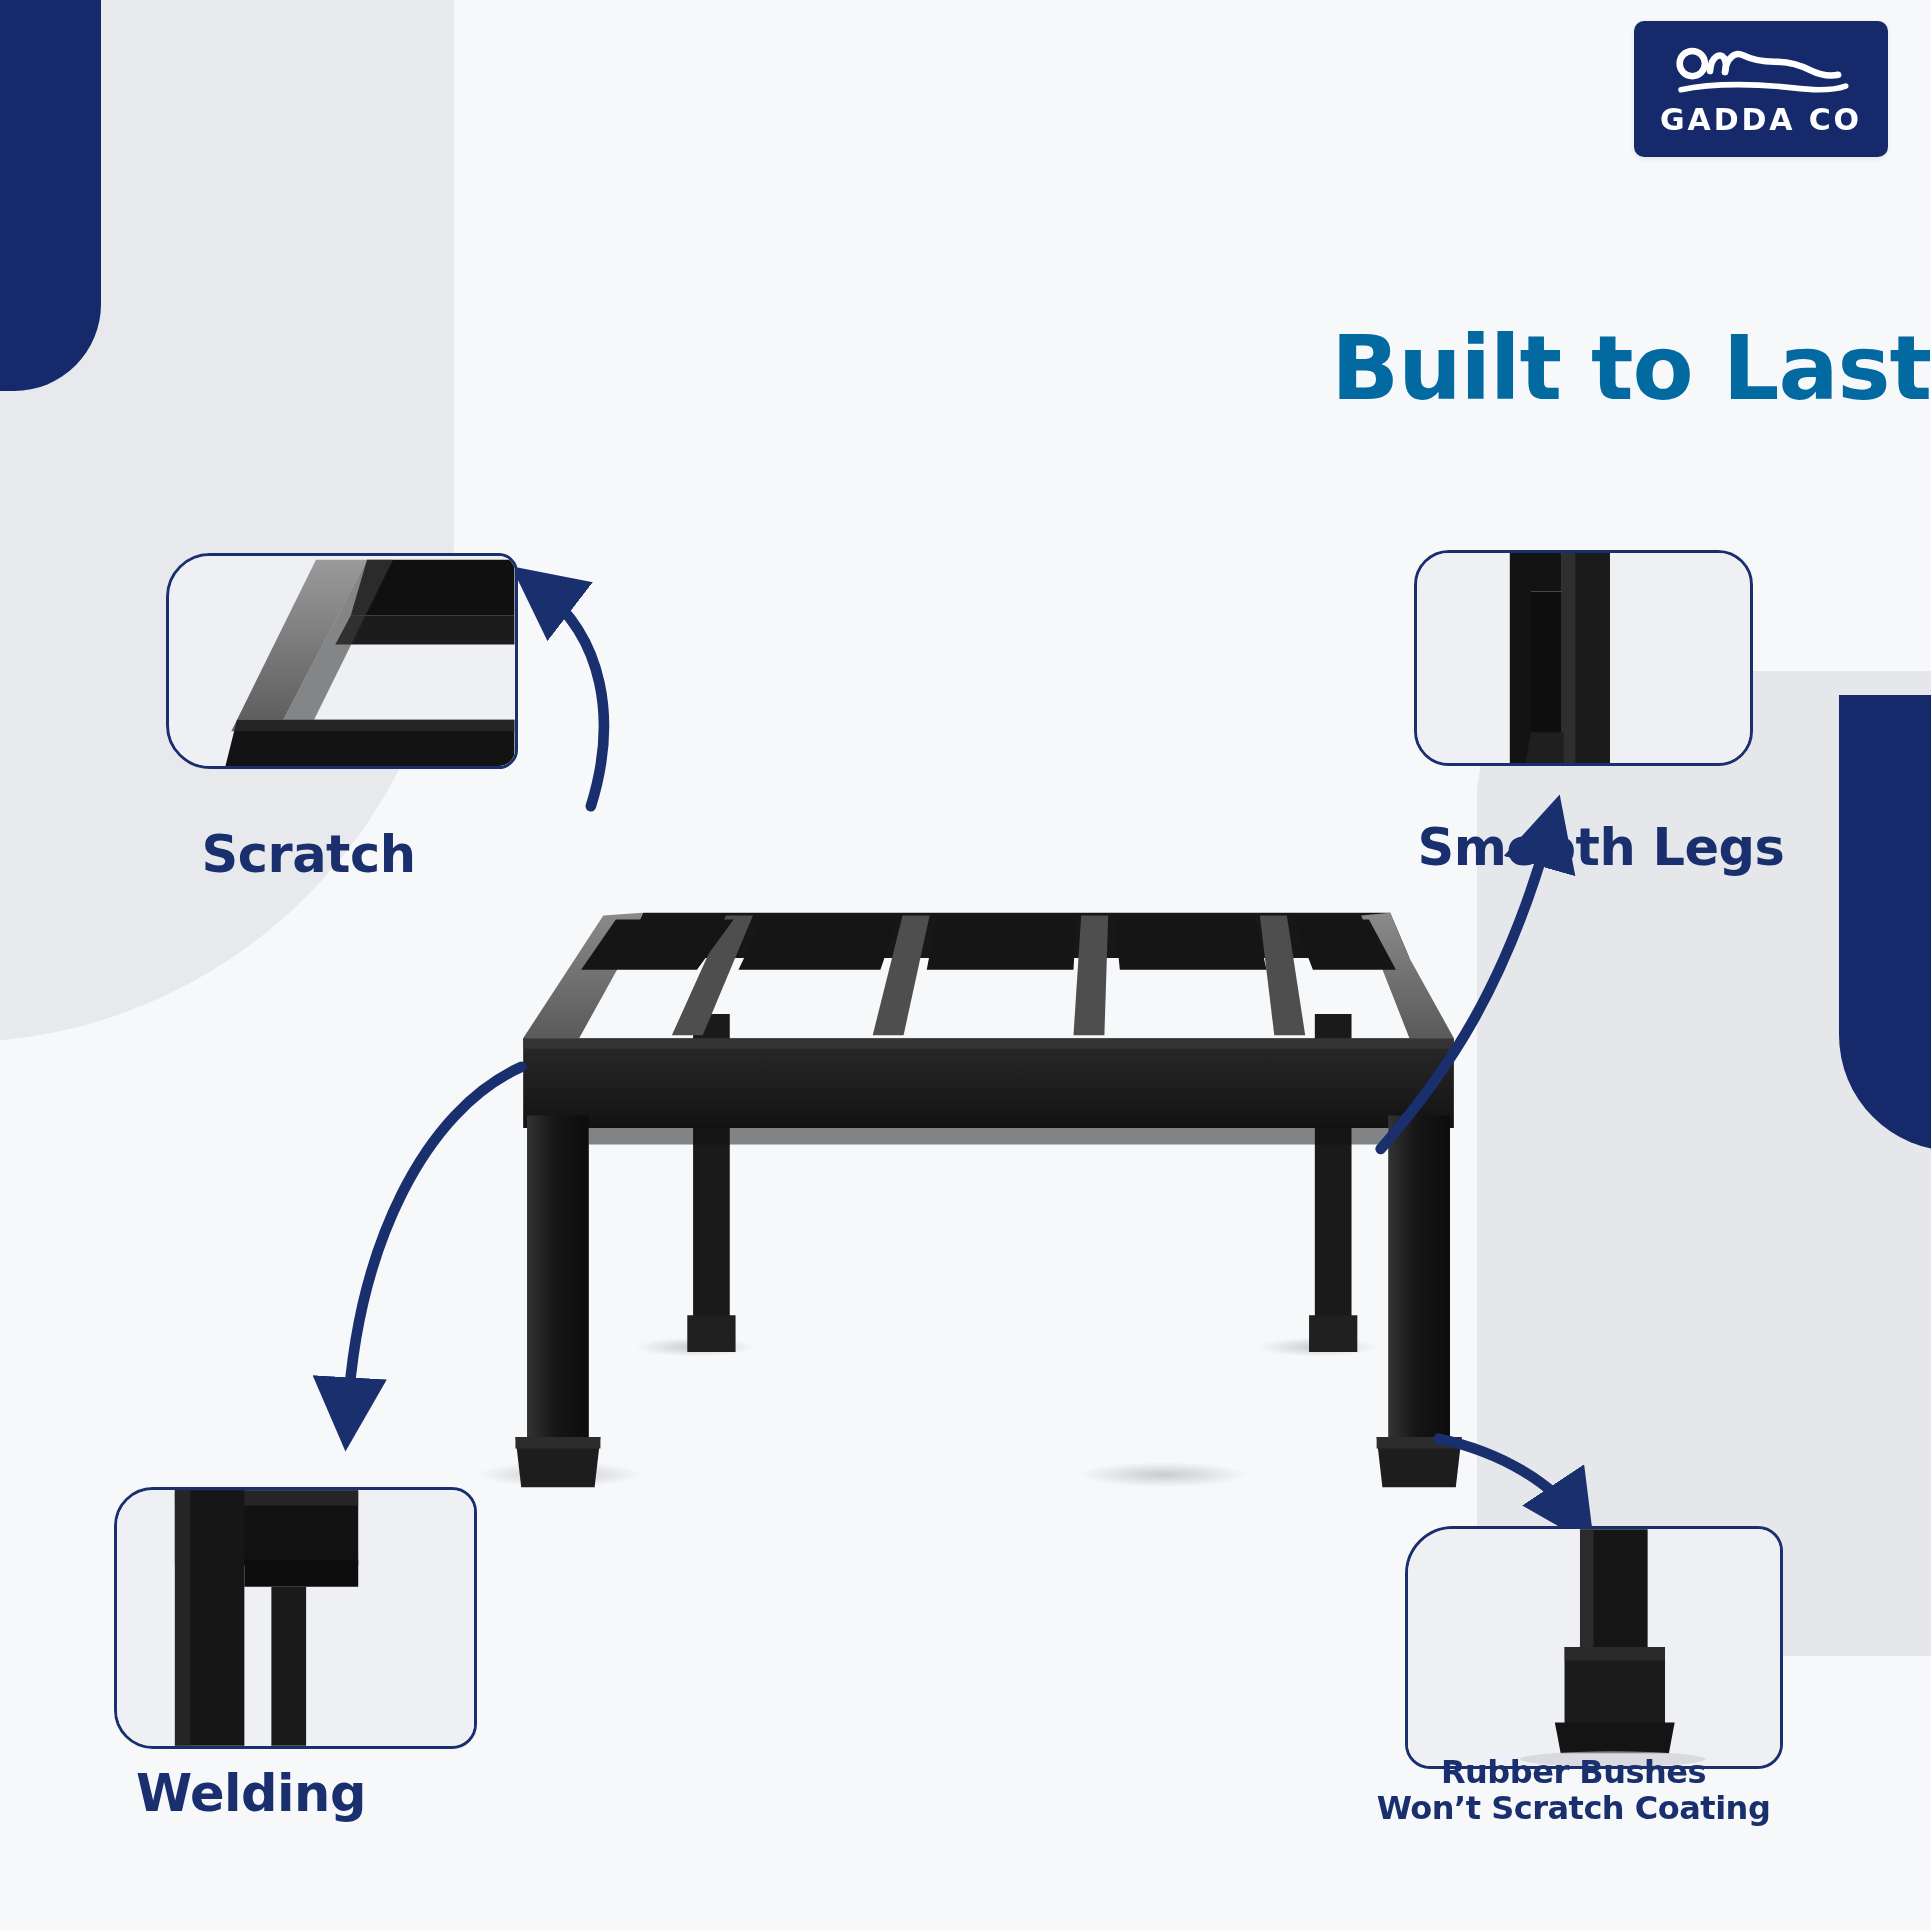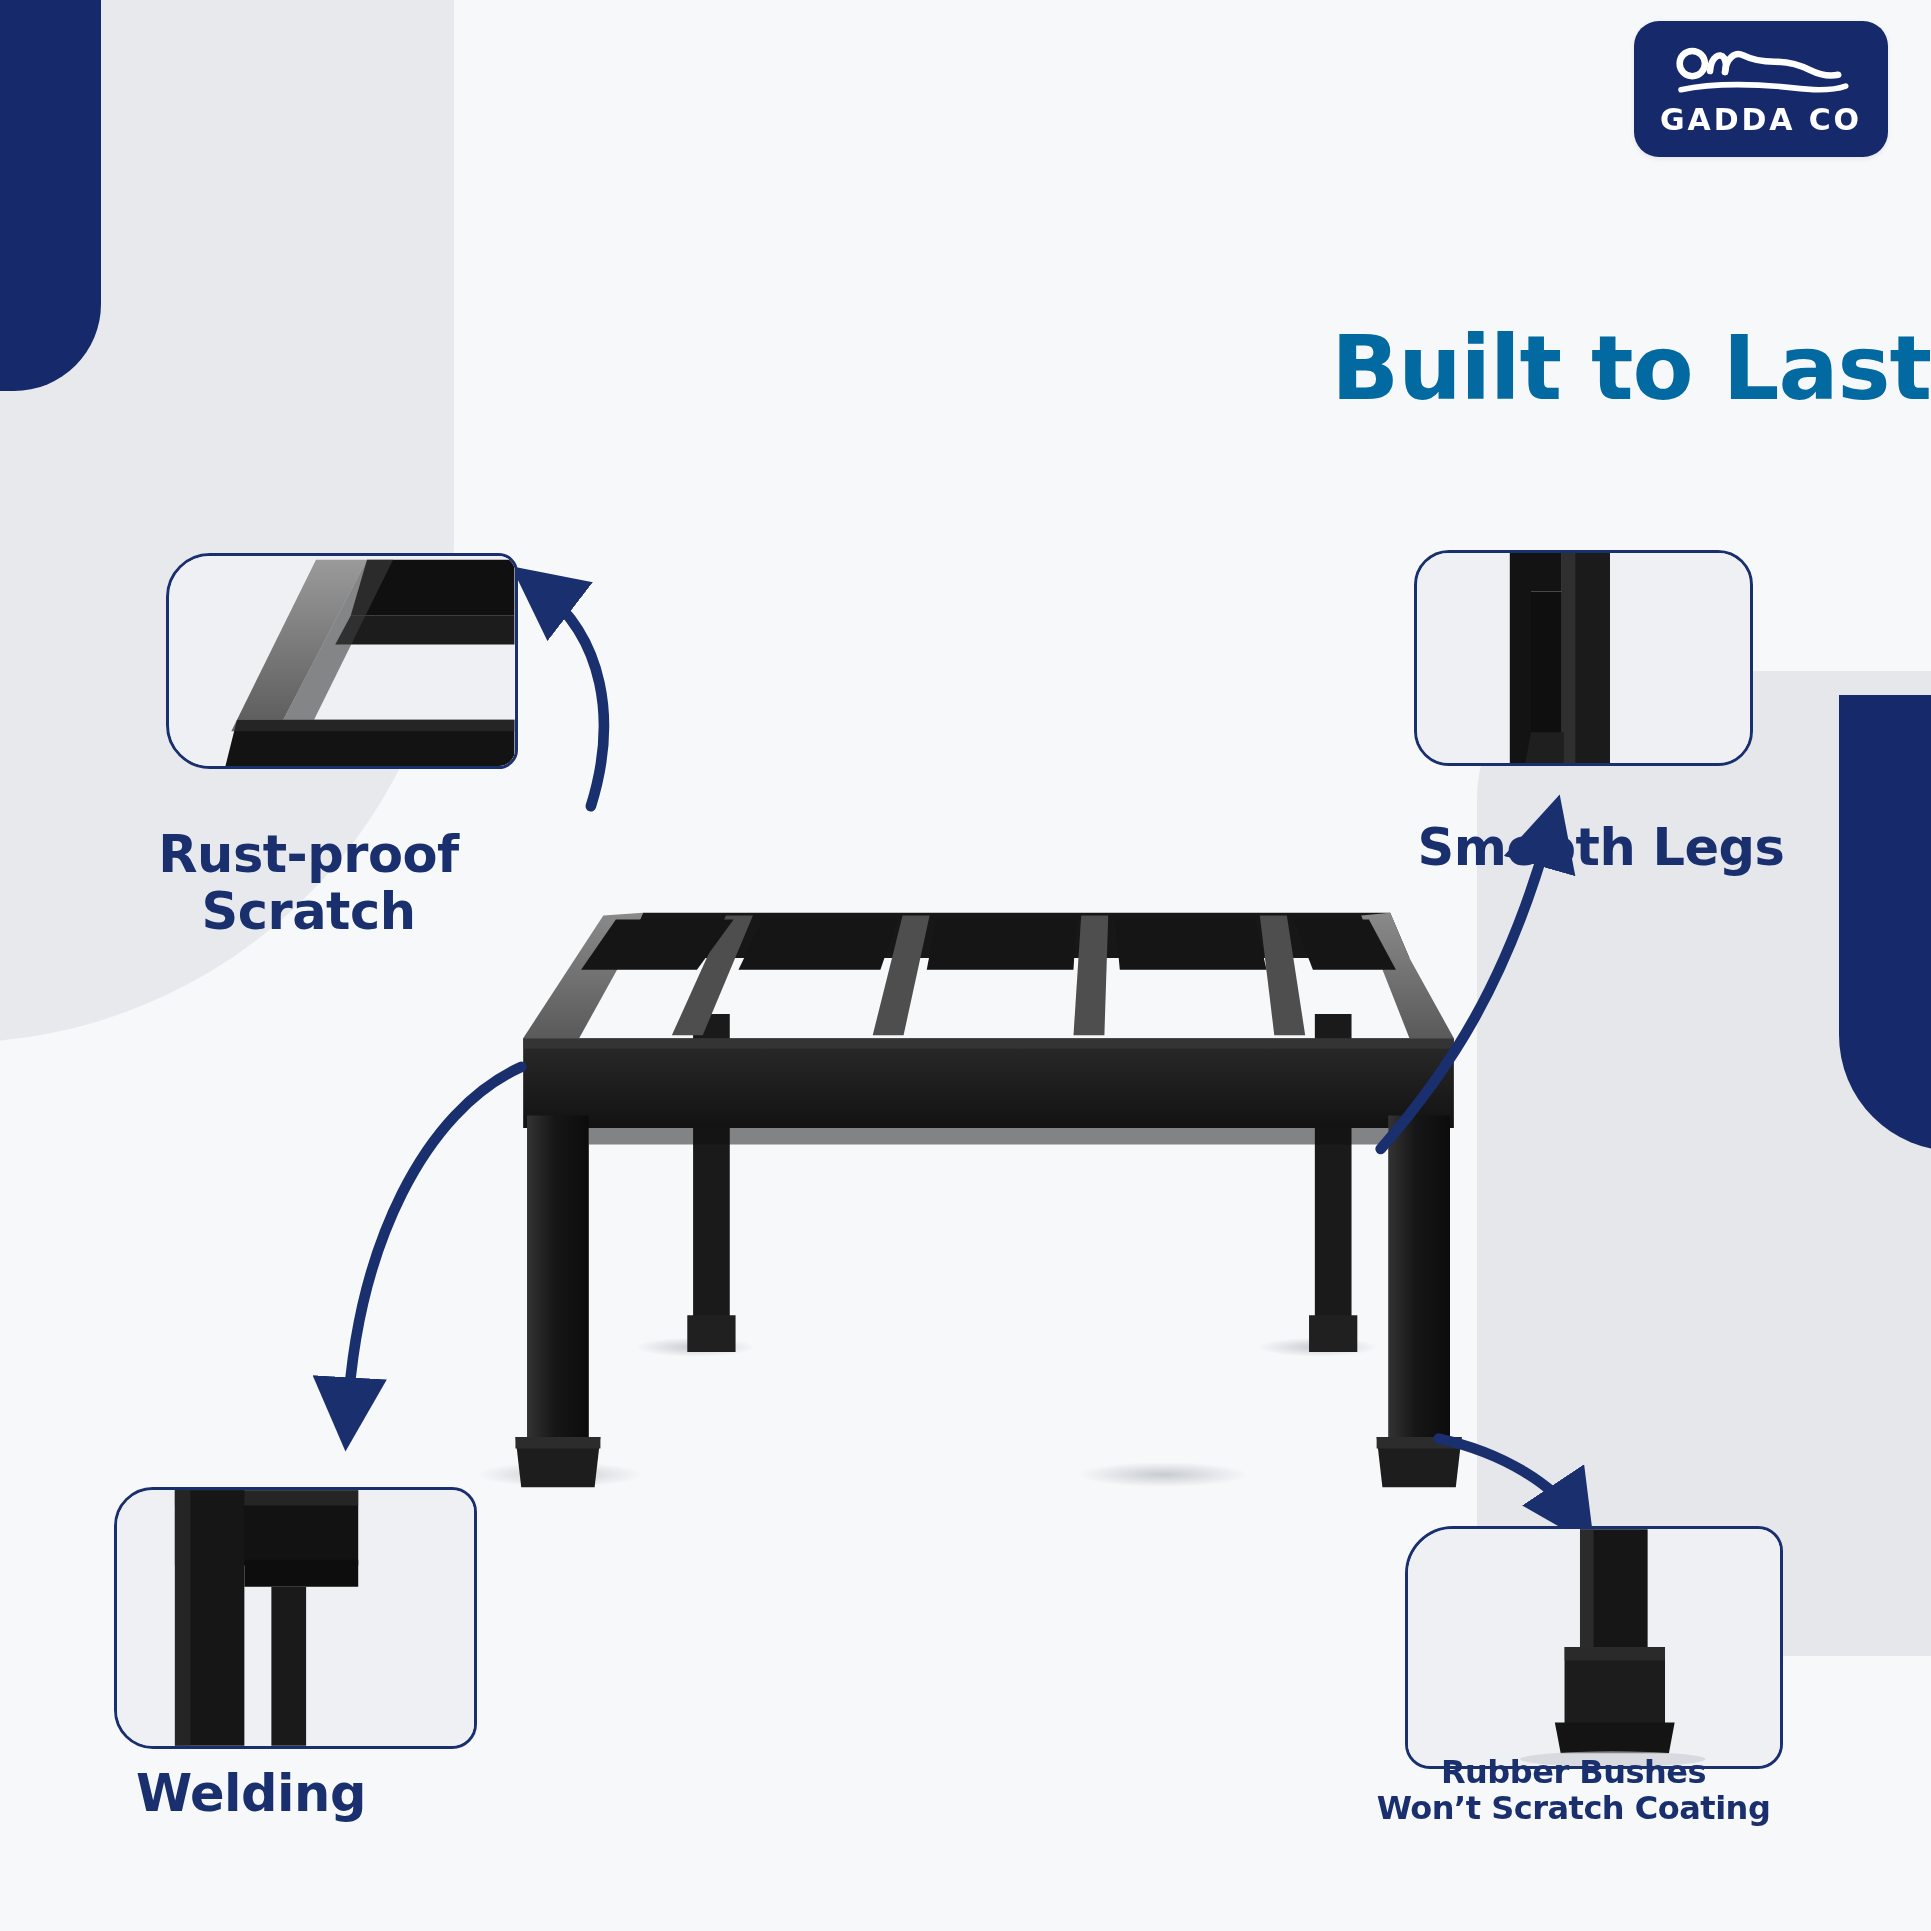--- a/index.html
+++ b/index.html
@@ -33,21 +33,21 @@
     border-radius:0 0 0 116px;
   }
   .deco-soft-br{
     position:absolute;left:1506px;top:1656px;width:502px;height:348px;
     background:#f7f8fa;
   }
 
   
   .logo-badge{
     position:absolute;left:1634px;top:21px;width:254px;height:136px;
-    background:#16296a;border-radius:25px;
+    background:#16296a;border-radius:10px;
     display:flex;flex-direction:column;align-items:center;justify-content:center;
     box-shadow:0 1.9px 5.8px rgba(0,0,0,.08);
   }
   .logo-mark{width:189px;height:58px;display:block;}
   .logo-text{
     color:#ffffff;font-weight:700;font-size:30px;letter-spacing:2.9px;
     margin-top:3.9px;line-height:1;
   }
 
   
@@ -254,21 +254,20 @@
       <path d="M178 0 L248 0 L248 128 L178 128 Z" fill="#161616"></path>
       <path d="M178 0 L192 0 L192 128 L178 128 Z" fill="#3a3a3a" opacity=".6"></path>
       <path d="M162 122 L266 122 L266 208 L162 208 Z" fill="#1c1c1c"></path>
       <path d="M162 122 L266 122 L266 136 L162 136 Z" fill="#333" opacity=".6"></path>
       <path d="M152 200 L276 200 L270 232 L158 232 Z" fill="#141414"></path>
       <ellipse cx="212" cy="238" rx="96" ry="8" fill="#c9ccd1" opacity=".6"></ellipse>
     </svg>
   </div>
 
   <div class="f-label lbl-rust">
-    <span>Rust-proof</span>
     <span>Scratch</span>
   </div>
 
   <div class="f-label lbl-thick">
     <span>Smooth Legs</span>
   </div>
 
   <div class="f-label lbl-weld">
     <span>Welding</span>
   </div>

